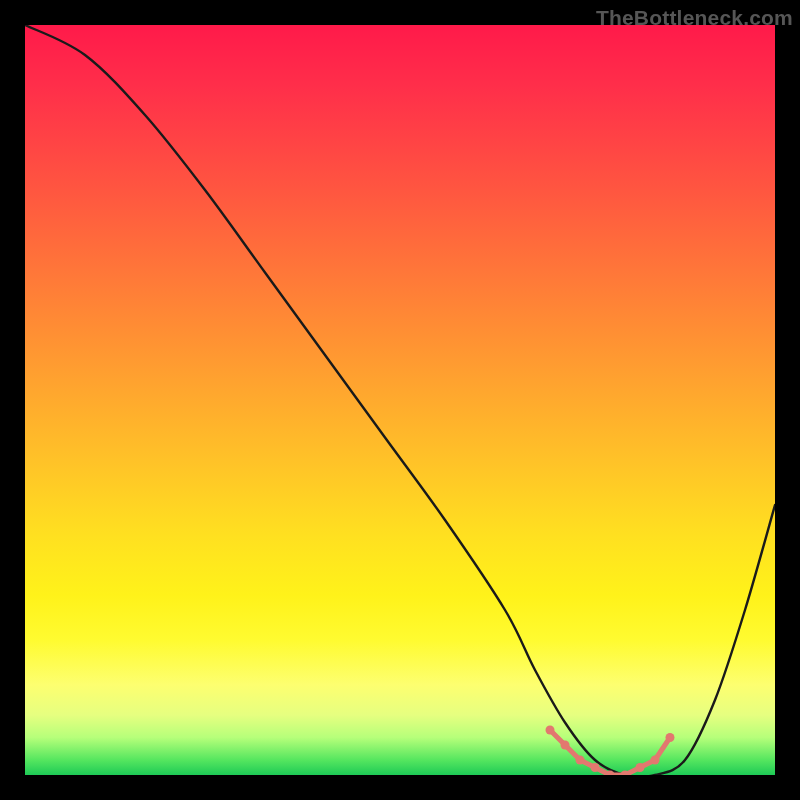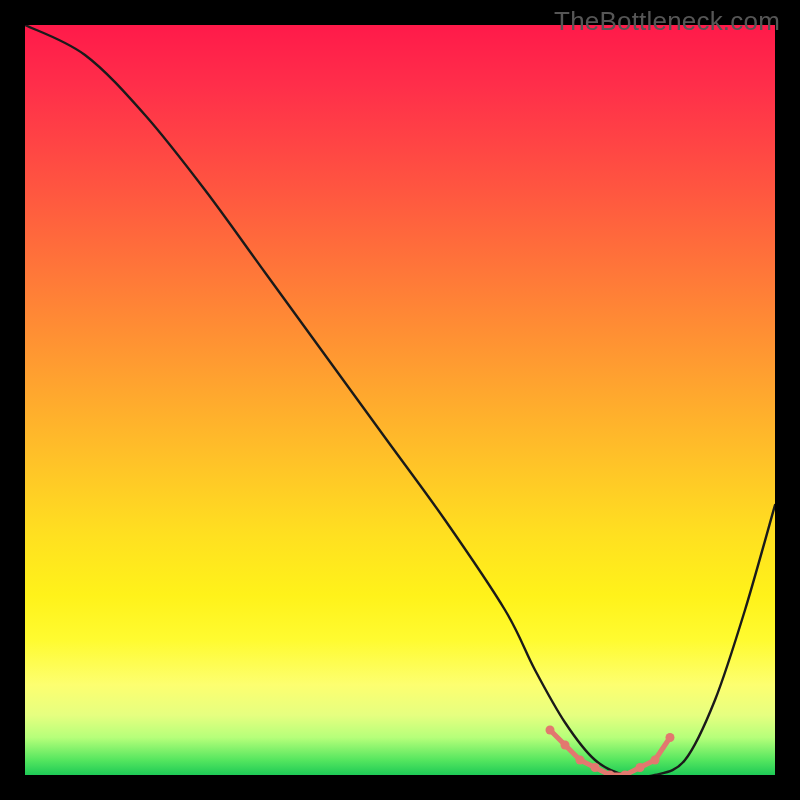--- a/index.html
+++ b/index.html
@@ -30,24 +30,24 @@
       #55e65f 98%,
       #1eca56 100%);
   }
   .curve {
     position: absolute;
     left: 0; top: 0;
     width: 750px; height: 750px;
   }
   .watermark {
     position: absolute;
-    top: 6px; right: 20px;
+    top: 6px; right: 7px;
     color: #565656;
-    font-size: 26px;
-    font-weight: 400;
+    font-size: 21px;
+    font-weight: 700;
     letter-spacing: 0.2px;
   }
 </style>
 </head>
 <body>
 
 <div class="frame">
   <div class="gradient"></div>
   <svg class="curve" viewBox="0 0 750 750" preserveAspectRatio="none">
     <path id="curve-path" fill="none" stroke="#1a1a1a" stroke-width="2.4" stroke-linecap="round" d="M 0,0 C 10,5 40,15 60,30 C 80,45 100,67.5 120,90 C 140,112.5 160,138.75 180,165 C 200,191.25 220,219.99999999999994 240,247.49999999999994 C 260,274.99999999999994 280,302.49999999999994 300,329.99999999999994 C 320,357.49999999999994 340,385 360,412.5 C 380,440 400.00000000000006,466.25 420.00000000000006,495 C 440.00000000000006,523.75 465,560 480,585 C 495,610 500.00000000000006,626.25 510.00000000000006,645 C 520,663.75 530,682.5 540,697.5 C 550,712.5 560,726.25 570,735 C 580,743.75 590,747.5 600,750 C 610,752.5 620,752.5 630,750 C 640,747.5 650,747.5 660,735 C 670,722.5 680,700 690,675 C 700,650 710,617.5 720,585 C 730,552.5 745,497.5 750,480"></path>

